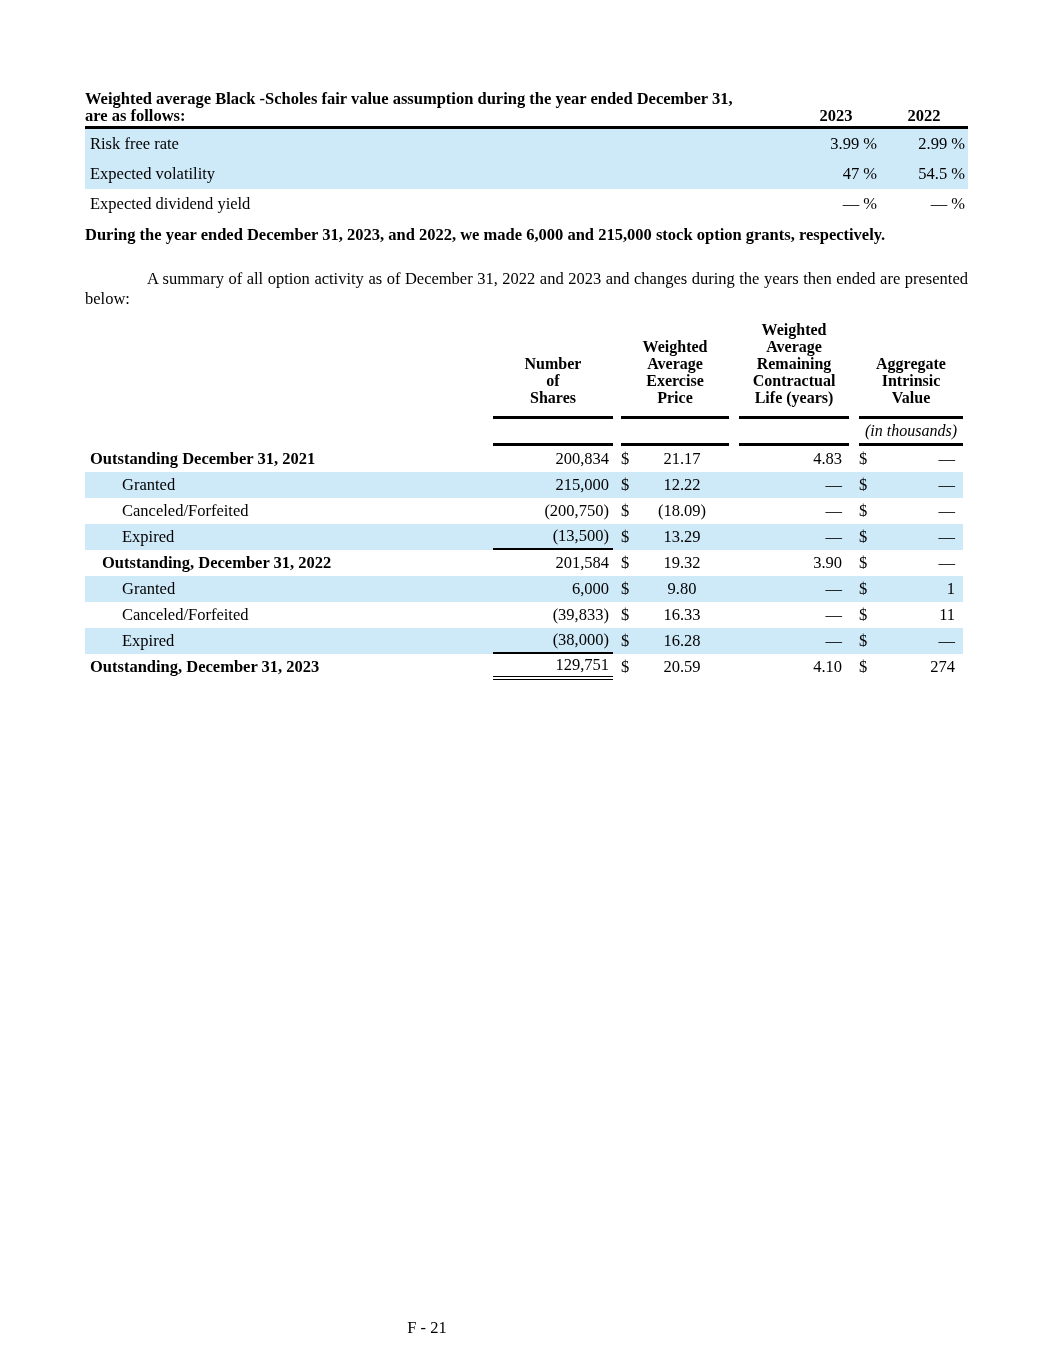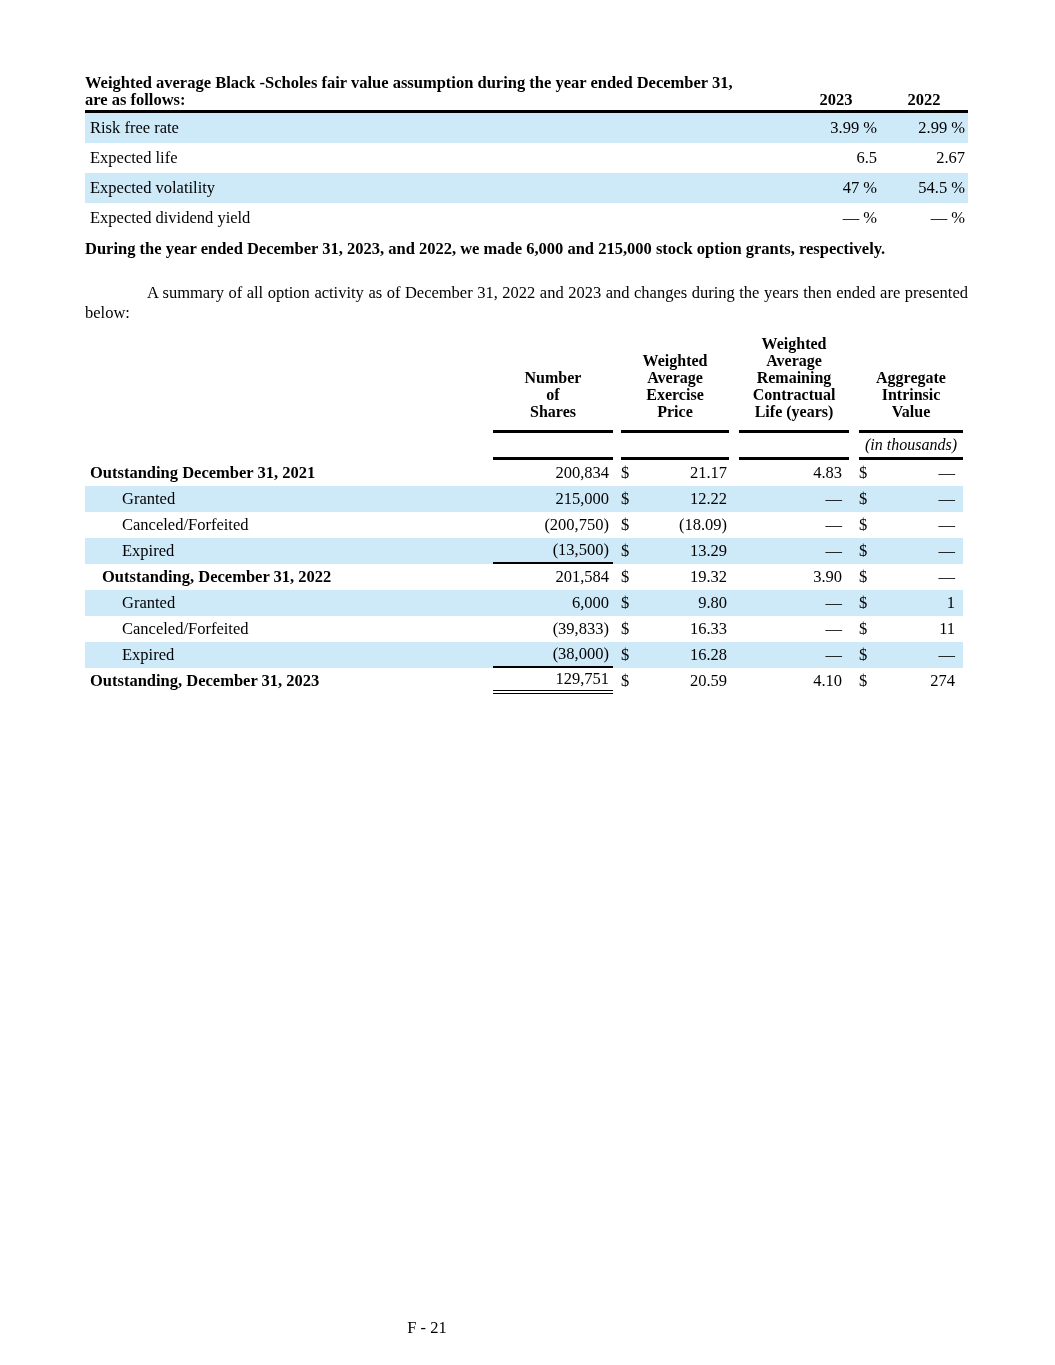--- a/index.html
+++ b/index.html
@@ -3,21 +3,21 @@
 <meta charset="utf-8">
 <style>
   * { margin:0; padding:0; box-sizing:border-box; }
   html,body { background:#ffffff; }
   body {
     width:1055px; height:1365px; position:relative; overflow:hidden;
     font-family:"Liberation Serif","DejaVu Serif",serif;
     color:#000; font-size:16.5px;
   }
   .page { position:absolute; inset:0; }
-  .content { position:absolute; left:85px; top:0; width:883px; }
+  .content { position:absolute; left:85px; top:16px; width:883px; }
 
   
   table { border-collapse:separate; border-spacing:0; table-layout:fixed; }
   td, th { box-sizing:border-box; font-size:16.5px; }
   .t1 { width:883px; margin-top:74px; }
   .t1 .c-label { width:707px; }
   .t1 .c-year  { width:88px; }
   .t1 th {
     font-weight:bold; vertical-align:bottom; border-bottom:3px solid #000;
     padding-bottom:2px; line-height:17px;
@@ -58,21 +58,21 @@
     font-style:italic; text-align:center; white-space:nowrap; font-size:16px;
     border-bottom:3px solid #000;
   }
   .t2 td { height:26px; vertical-align:middle; font-size:16.5px; }
   .t2 .lbl { text-align:left; padding-left:5px; white-space:nowrap; }
   .t2 .b   { font-weight:bold; }
   .t2 .ind1 { padding-left:17px; }
   .t2 .ind2 { padding-left:37px; }
   .t2 .shr { text-align:right; padding-right:4px; white-space:nowrap; }
   .t2 .dol { text-align:left; white-space:nowrap; }
-  .t2 .prc { text-align:right; padding-right:2px; white-space:nowrap; }
+  .t2 .prc { text-align:center; padding-right:2px; white-space:nowrap; }
   .t2 .lif { text-align:right; padding-right:7px; white-space:nowrap; }
   .t2 .val { text-align:right; padding-right:8px; white-space:nowrap; }
   .t2 .u1 { border-bottom:2px solid #000; }
   .t2 .u2 { border-bottom:4px double #000; }
 
   
   .footer {
     position:absolute; top:1318px; left:0; width:854px;
     text-align:center; font-size:16.5px;
   }
@@ -95,25 +95,20 @@
           <div>Weighted average Black -Scholes fair value assumption during the year ended December 31,</div>
           <div>are as follows:</div>
         </th>
         <th class="hy">2023</th>
         <th class="hy">2022</th>
       </tr>
       <tr class="shade">
         <td class="lbl">Risk free rate</td>
         <td class="val">3.99 %</td>
         <td class="val">2.99 %</td>
-      </tr>
-      <tr>
-        <td class="lbl">Expected life</td>
-        <td class="val">6.5</td>
-        <td class="val">2.67</td>
       </tr>
       <tr class="shade">
         <td class="lbl">Expected volatility</td>
         <td class="val">47 %</td>
         <td class="val">54.5 %</td>
       </tr>
       <tr>
         <td class="lbl">Expected dividend yield</td>
         <td class="val">— %</td>
         <td class="val">— %</td>

